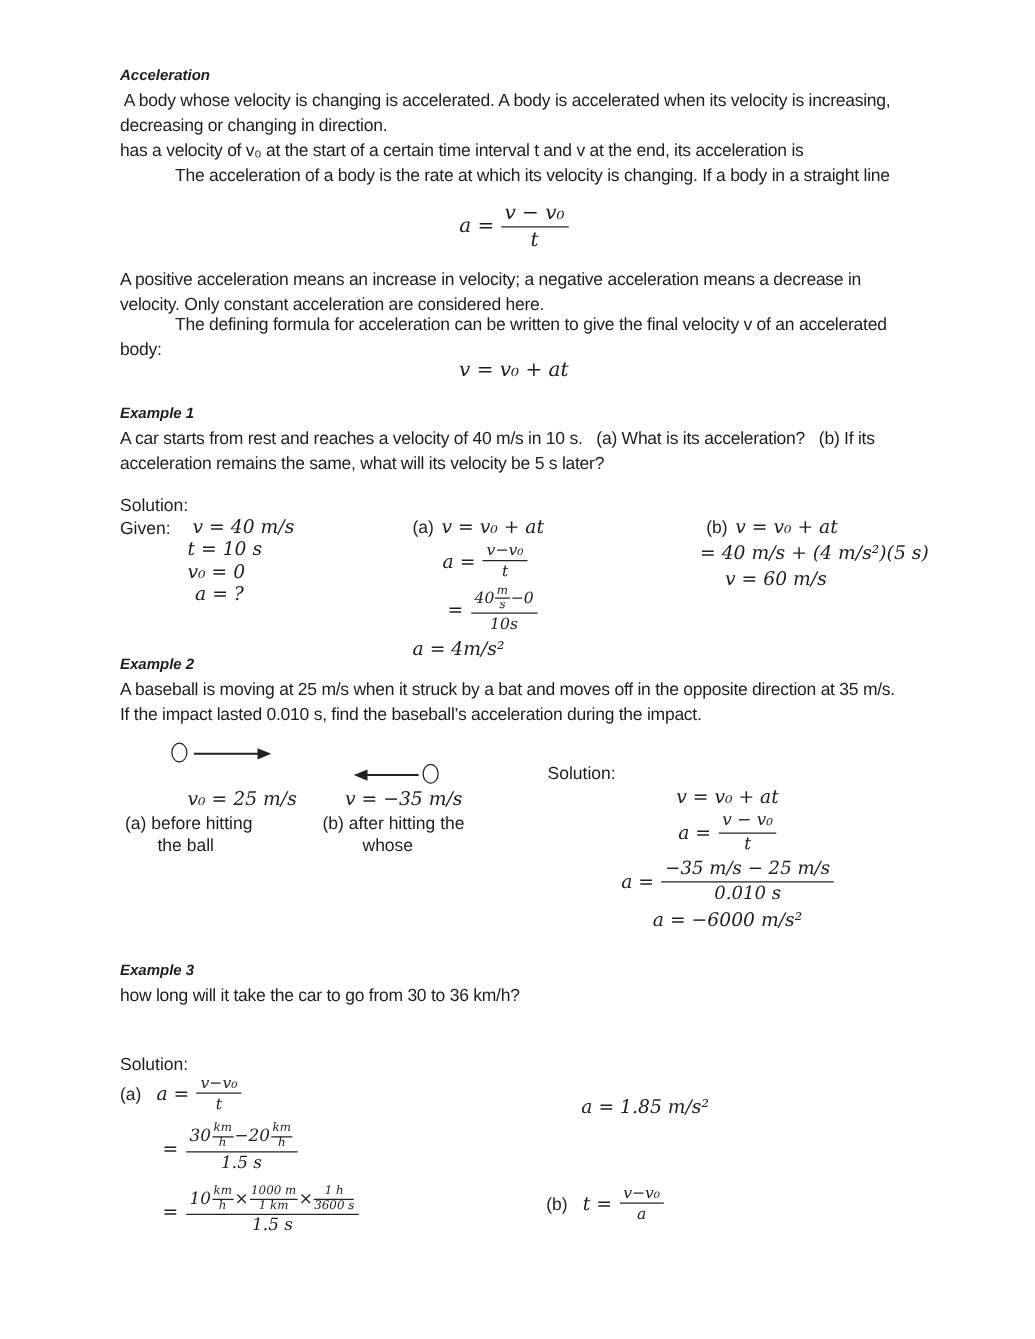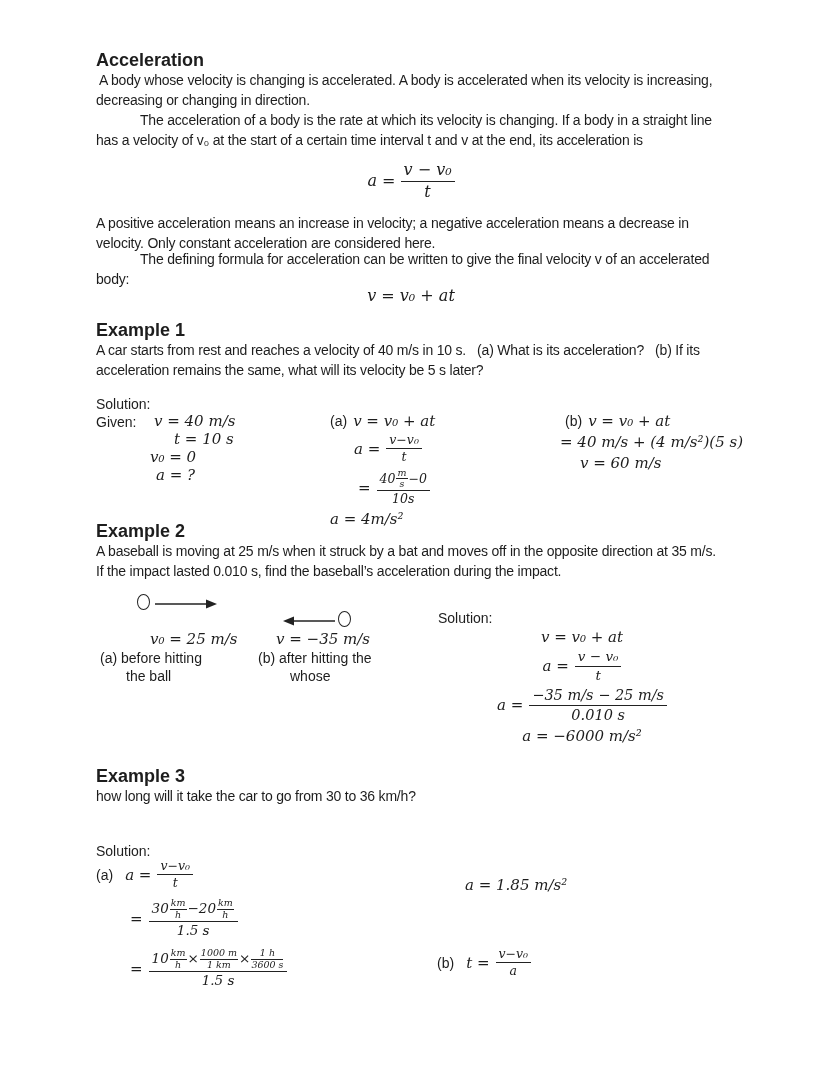--- a/index.html
+++ b/index.html
@@ -1,19 +1,19 @@
 <!DOCTYPE html>
 <html><head>
 <meta charset="utf-8">
 <style>
   html,body{margin:0;padding:0;background:#ffffff;}
   .page{position:relative;width:828px;height:1071px;background:#fff;overflow:hidden;
         font-family:"Liberation Sans",sans-serif;color:#1d1d1d;}
   .abs{position:absolute;}
-  .h{font-weight:bold;font-size:18px;line-height:20px;white-space:pre;}
+  .h{font-weight:bold;font-size:12px;line-height:20px;white-space:pre;font-style:italic;}
   .line{font-size:14px;line-height:20px;white-space:pre;letter-spacing:-0.2px;}
   .lbl{font-size:14px;white-space:pre;}
   .math{font-family:"DejaVu Serif",serif;font-style:italic;}
   .f16{font-size:16px;}
   .f15{font-size:15px;}
   .center{text-align:center;}
   .frac{display:inline-block;vertical-align:middle;text-align:center;}
   .frac .num{display:block;border-bottom:1.3px solid #222;padding:0 3px;line-height:1.3;}
   .frac .den{display:block;padding:0 3px;line-height:1.3;}
   .sm{font-size:12.5px;}
@@ -34,22 +34,22 @@
 <div class="page">
 
   <div class="abs h" style="left:96px;top:50px">Acceleration</div>
 
   <div class="abs" style="left:96px;top:70px">
     <div class="line"> A body whose velocity is changing is accelerated. A body is accelerated when its velocity is increasing,</div>
     <div class="line">decreasing or changing in direction.</div>
   </div>
 
   <div class="abs" style="left:96px;top:110px">
+    <div class="line">has a velocity of v₀ at the start of a certain time interval t and v at the end, its acceleration is</div>
     <div class="line" style="padding-left:44px">The acceleration of a body is the rate at which its velocity is changing. If a body in a straight line</div>
-    <div class="line">has a velocity of v₀ at the start of a certain time interval t and v at the end, its acceleration is</div>
   </div>
 
   <div class="abs center math f16" style="left:96px;top:160px;width:630px">
     <span>a =</span>
     <span class="frac"><span class="num">v − v₀</span><span class="den">t</span></span>
   </div>
 
   <div class="abs" style="left:96px;top:213px">
     <div class="line">A positive acceleration means an increase in velocity; a negative acceleration means a decrease in</div>
     <div class="line">velocity. Only constant acceleration are considered here.</div>
@@ -66,21 +66,21 @@
   <div class="abs" style="left:96px;top:340px">
     <div class="line">A car starts from rest and reaches a velocity of 40 m/s in 10 s.   (a) What is its acceleration?   (b) If its</div>
     <div class="line">acceleration remains the same, what will its velocity be 5 s later?</div>
   </div>
 
   <div class="abs lbl" style="left:96px;top:396px">Solution:</div>
   <div class="abs lbl" style="left:96px;top:414px">Given:</div>
 
   <div class="abs math f15" style="left:150px;top:412px">
     <div class="mline" style="margin-left:4px">v = 40 m/s</div>
-    <div class="mline" style="margin-left:24px">t = 10 s</div>
+    <div class="mline" style="margin-left:0">t = 10 s</div>
     <div class="mline" style="margin-left:0px">v₀ = 0</div>
     <div class="mline" style="margin-left:6px">a = ?</div>
   </div>
 
   <div class="abs col math f15" style="left:330px;top:412px;gap:2px">
     <div class="brow">
       <span class="lbl" style="font-style:normal;font-family:'Liberation Sans',sans-serif">(a)</span>
       <span class="mline">v = v₀ + at</span>
     </div>
     <div class="row" style="margin-left:24px">

